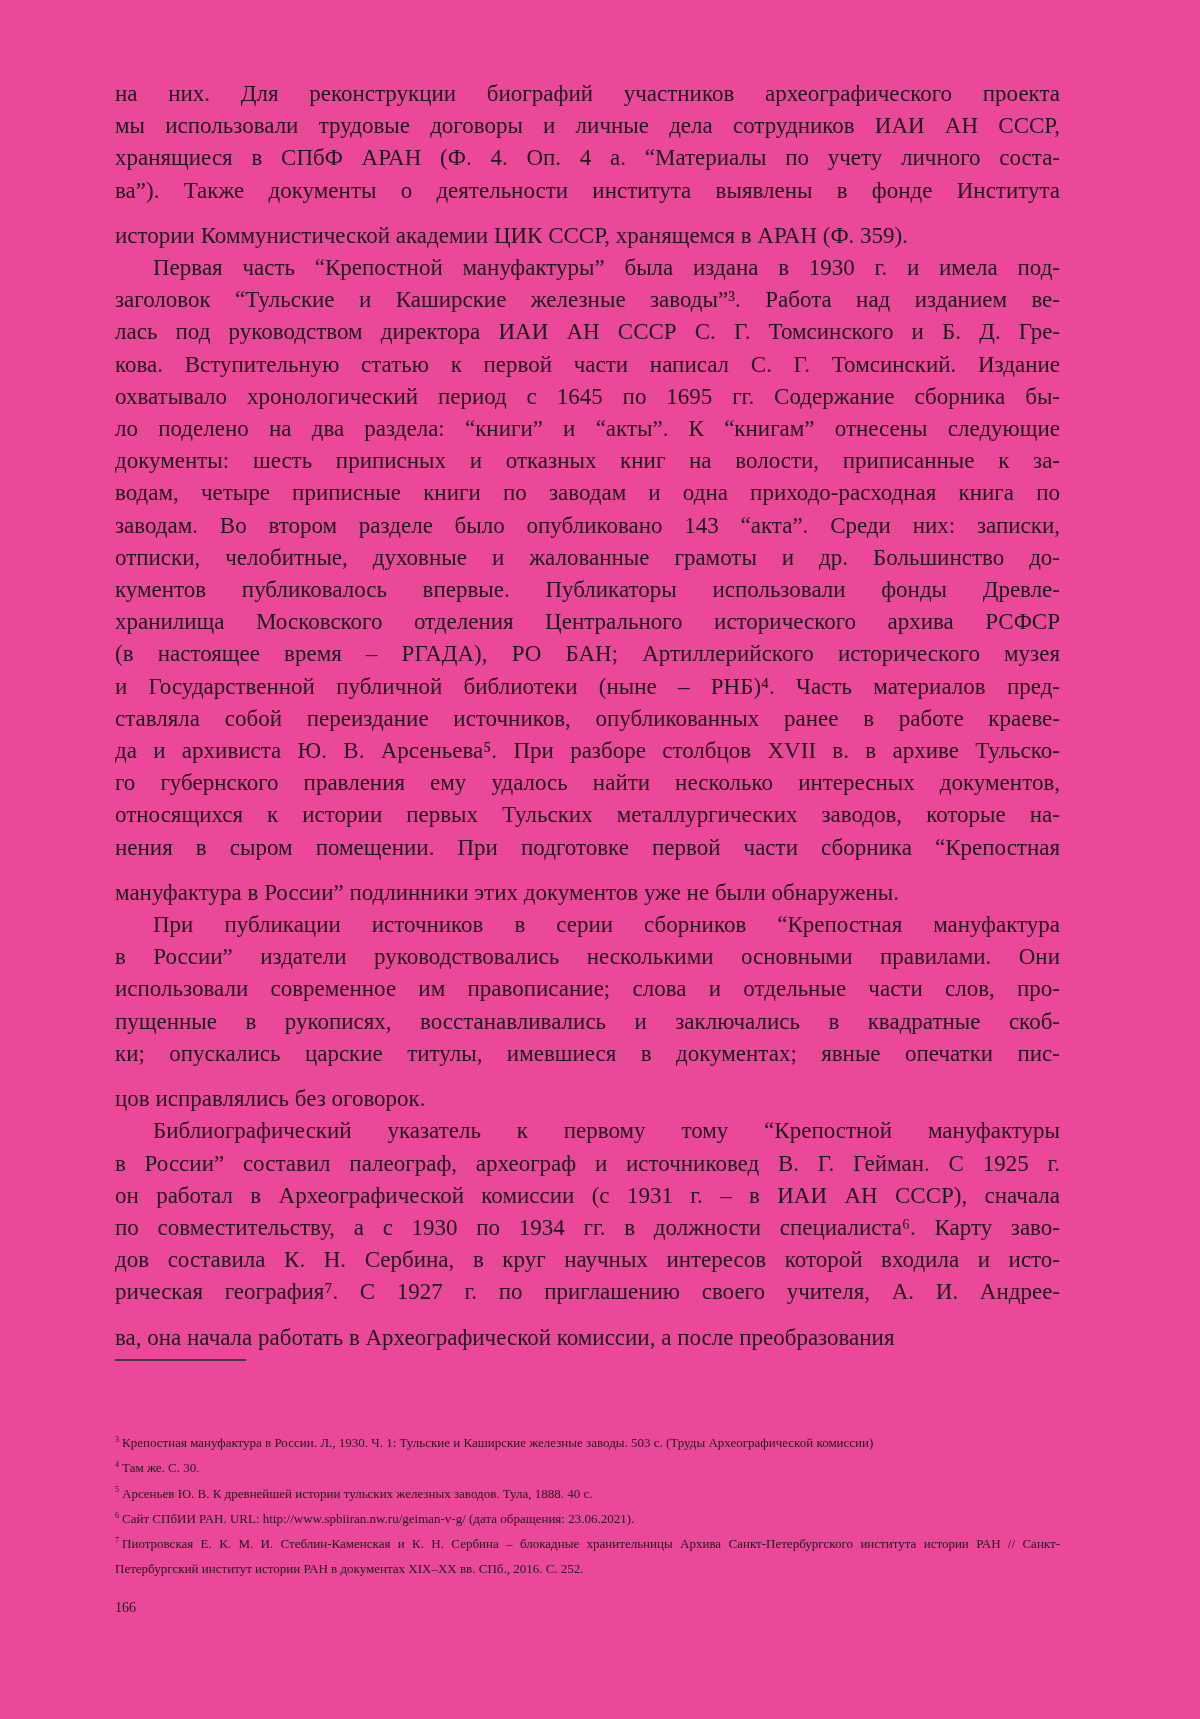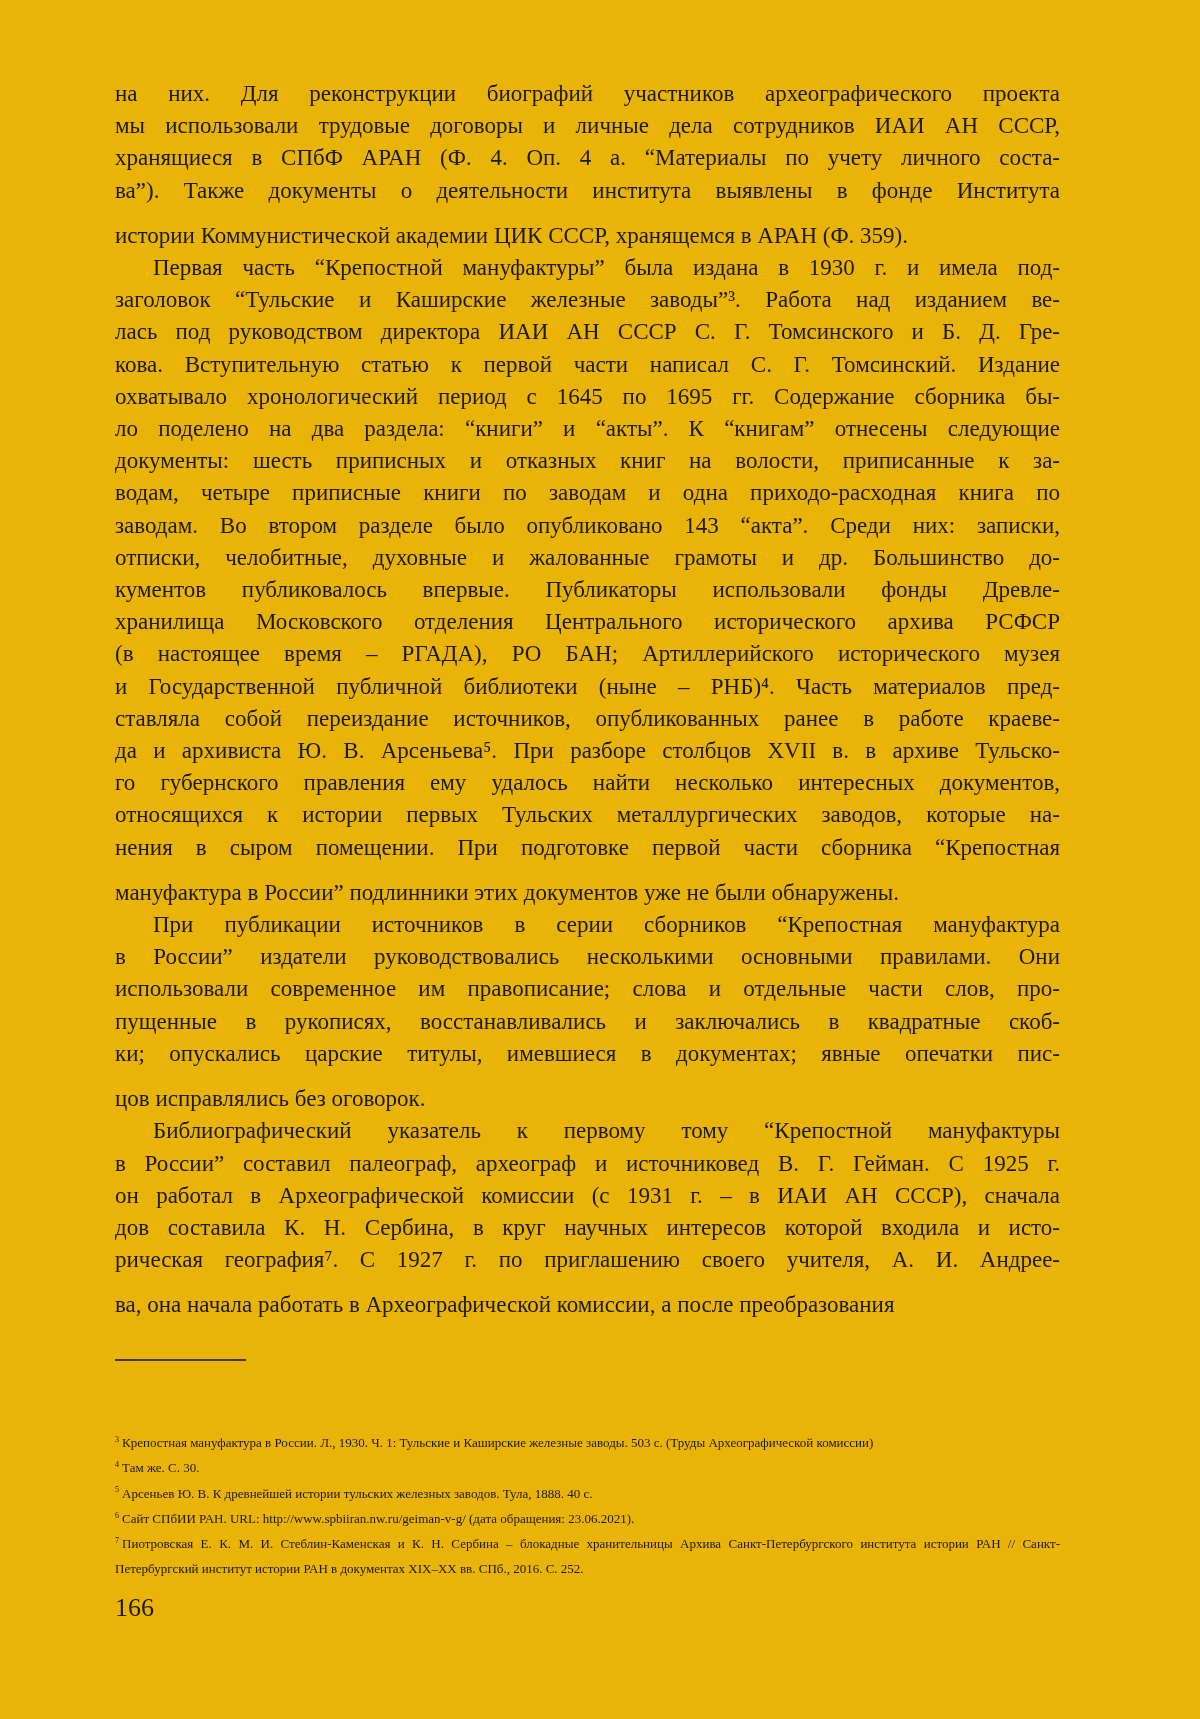--- a/index.html
+++ b/index.html
@@ -6,21 +6,21 @@
   body {
     width: 1200px; height: 1719px;
     background: #ffffff;
     font-family: "Liberation Serif", "DejaVu Serif", serif;
     color: #1b1b1b;
     position: relative;
     -webkit-font-smoothing: antialiased;
   }
   .page {
     position: absolute; inset: 0;
-    background: #eab308;
+    background: #ec4899;
   }
   .body-text {
     position: absolute;
     left: 115px; top: 78px; width: 945px;
     font-size: 23px; line-height: 32.2px;
   }
   .para { margin: 0; padding: 0; }
   .para .line { text-align: justify; text-align-last: justify; white-space: nowrap; }
   .para .line:last-child { text-align-last: left; margin-top: 13px; }
   .para.indent .line:first-child { text-indent: 38px; }
@@ -39,21 +39,21 @@
   .footnote sup {
     font-size: 0.62em;
     vertical-align: super;
     line-height: 0;
     margin-right: 3px;
   }
   .footnote .fn-author { }
   .page-number {
     position: absolute;
     left: 115px; top: 1595px;
-    font-size: 26px; line-height: 26px;
+    font-size: 14px; line-height: 26px;
     color: #1b1b1b;
   }
 </style>
 </head>
 <body>
 
 <div class="page">
   <main class="body-text">
       <div class="para">
         <div class="line">на них. Для реконструкции биографий участников археографического проекта</div>
@@ -89,20 +89,21 @@
         <div class="line">в России” издатели руководствовались несколькими основными правилами. Они</div>
         <div class="line">использовали современное им правописание; слова и отдельные части слов, про-</div>
         <div class="line">пущенные в рукописях, восстанавливались и заключались в квадратные скоб-</div>
         <div class="line">ки; опускались царские титулы, имевшиеся в документах; явные опечатки пис-</div>
         <div class="line">цов исправлялись без оговорок.</div>
       </div>
       <div class="para indent">
         <div class="line">Библиографический указатель к первому тому “Крепостной мануфактуры</div>
         <div class="line">в России” составил палеограф, археограф и источниковед В. Г. Гейман. С 1925 г.</div>
         <div class="line">он работал в Археографической комиссии (с 1931 г. – в ИАИ АН СССР), сначала</div>
+        <div class="line">по совместительству, а с 1930 по 1934 гг. в должности специалиста⁶. Карту заво-</div>
         <div class="line">дов составила К. Н. Сербина, в круг научных интересов которой входила и исто-</div>
         <div class="line">рическая география⁷. С 1927 г. по приглашению своего учителя, А. И. Андрее-</div>
         <div class="line">ва, она начала работать в Археографической комиссии, а после преобразования</div>
       </div>
     </main>
   <div class="fn-sep"></div>
   <section class="footnotes">
       <div class="footnote"><sup>3</sup><span>Крепостная мануфактура в России. Л., 1930. Ч. 1: Тульские и Каширские железные заводы. 503 с. (Труды Археографической комиссии)</span></div>
       <div class="footnote"><sup>4</sup><span>Там же. С. 30.</span></div>
       <div class="footnote"><sup>5</sup><span class="fn-author">Арсеньев Ю. В. </span><span>К древнейшей истории тульских железных заводов. Тула, 1888. 40 с.</span></div>

